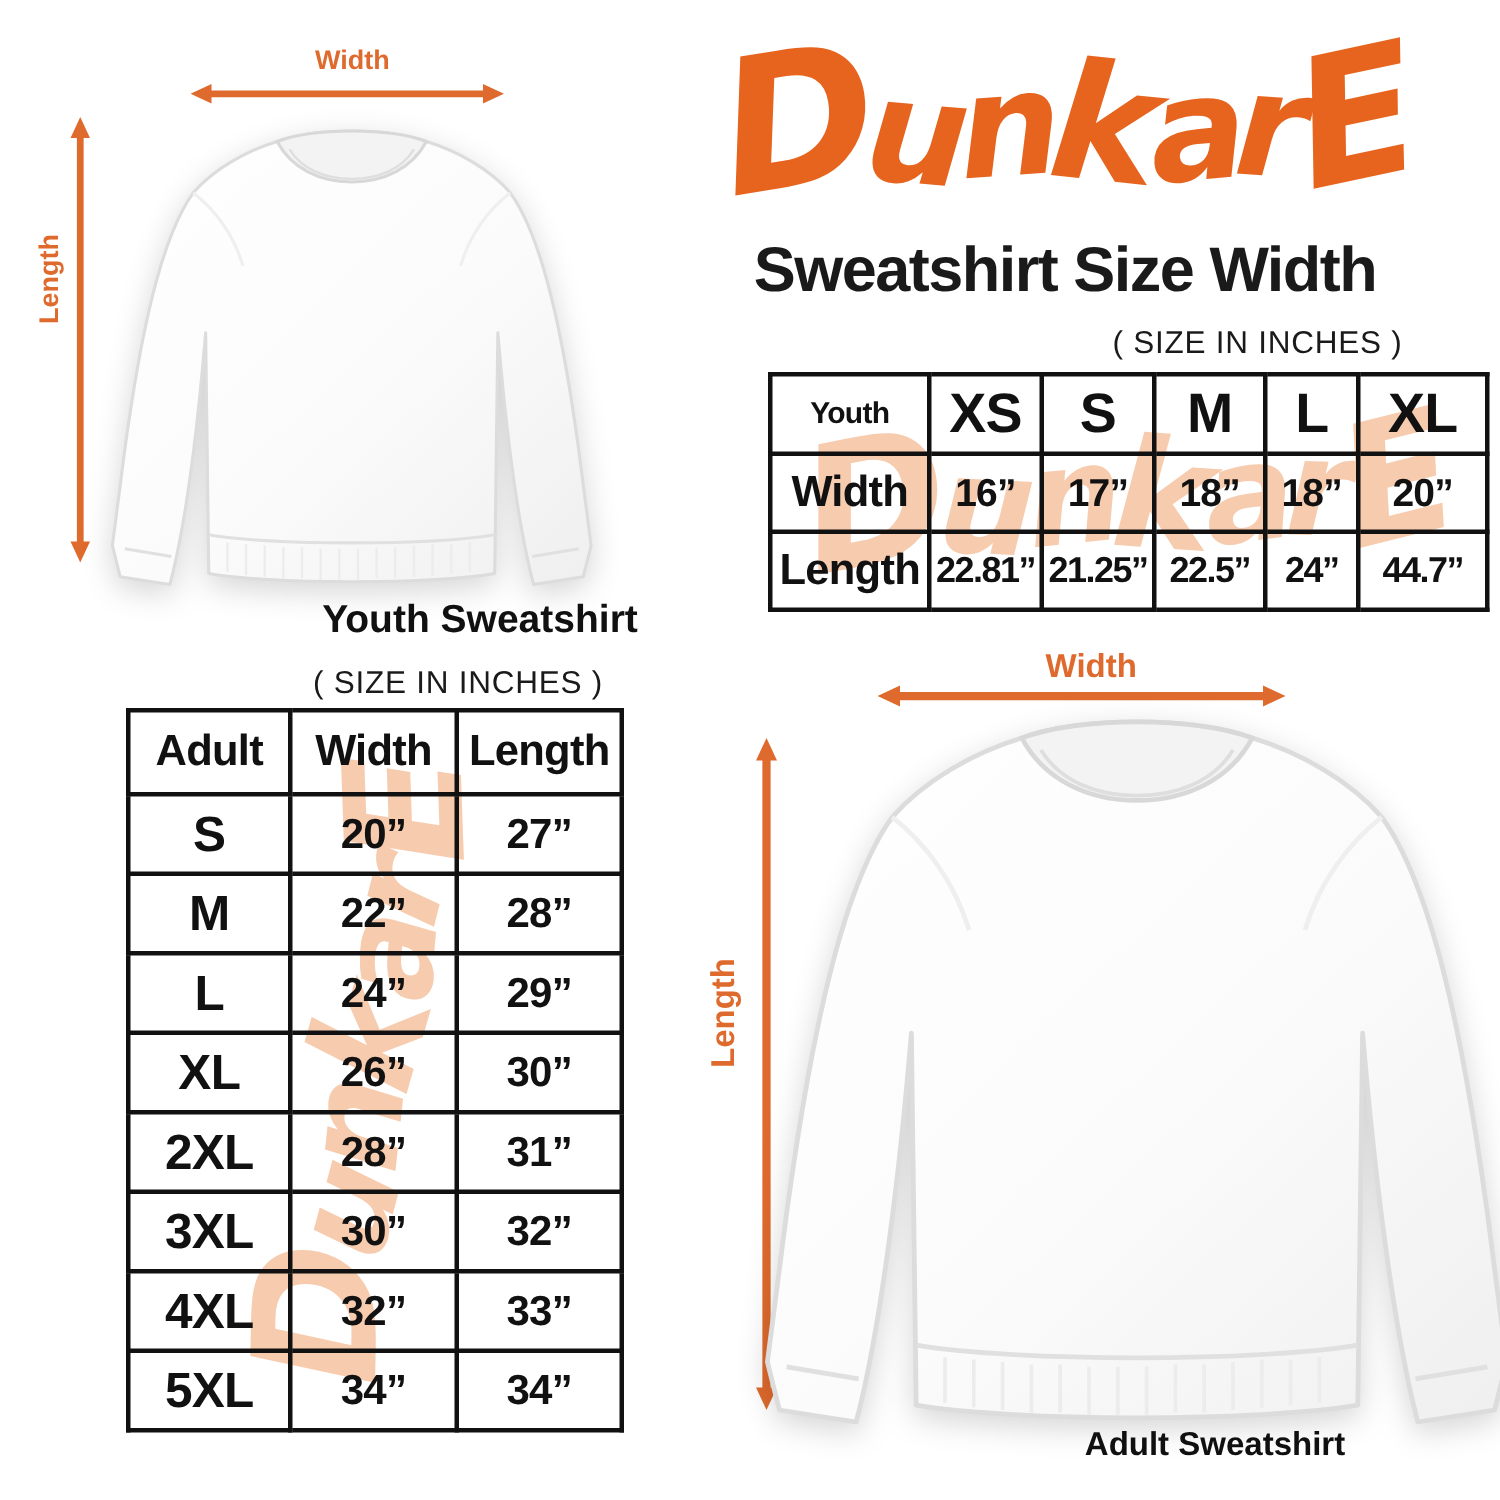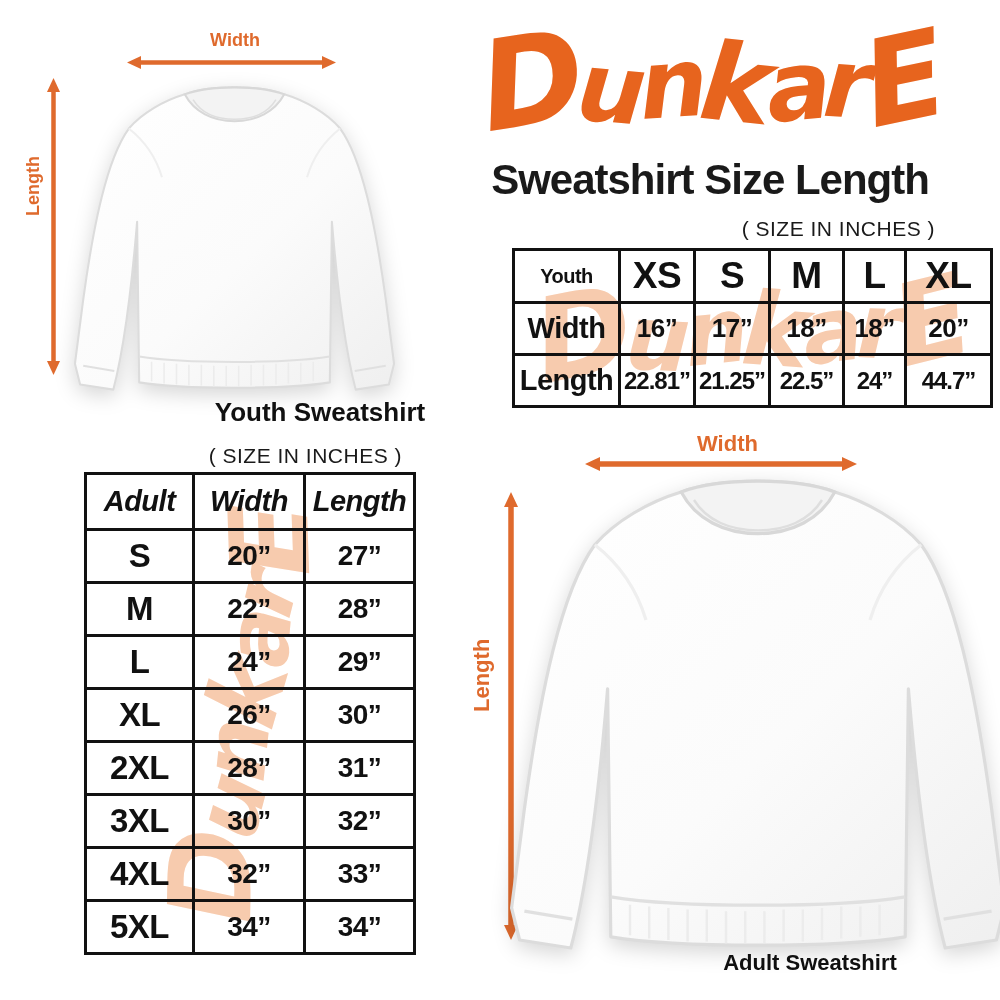--- a/index.html
+++ b/index.html
@@ -68,21 +68,21 @@
   #youth-table tbody tr{height:52px;}
   #youth-table thead th{font-size:37px;}
   #youth-table thead th:first-child{font-size:20px;}
   #youth-table tbody th{font-size:29px;}
   #youth-table tbody td{font-size:26px;}
   #youth-table tbody tr:last-child td{font-size:24px;letter-spacing:-1px;}
 
   #adult-table{left:84px;top:472px;width:329px;}
   #adult-table thead tr{height:56px;}
   #adult-table tbody tr{height:53px;}
-  #adult-table thead th{font-size:29px;font-style:italic;}
+  #adult-table thead th{font-size:29px;}
   #adult-table tbody th{font-size:33px;}
   #adult-table tbody td{font-size:28px;}
 
   
   svg.shirt{filter:drop-shadow(0 6px 10px rgba(0,0,0,0.16));z-index:1;}
 </style>
 </head>
 <body>
 
 <svg width="0" height="0" style="position:absolute" aria-hidden="true">
@@ -135,21 +135,21 @@
 
   <div id="brand-logo" class="abs funky-word">
       <span>D</span>
       <span>u</span>
       <span>n</span>
       <span>k</span>
       <span>a</span>
       <span>r</span>
       <span>E</span>
     </div>
-  <div id="chart-title" class="abs">Sweatshirt Size Length</div>
+  <div id="chart-title" class="abs">Sweatshirt Size Width</div>
   <div id="units-youth" class="abs units-note">( SIZE IN INCHES )</div>
 
   <div id="wm-youth" class="abs funky-word">
       <span>D</span>
       <span>u</span>
       <span>n</span>
       <span>k</span>
       <span>a</span>
       <span>r</span>
       <span>E</span>

